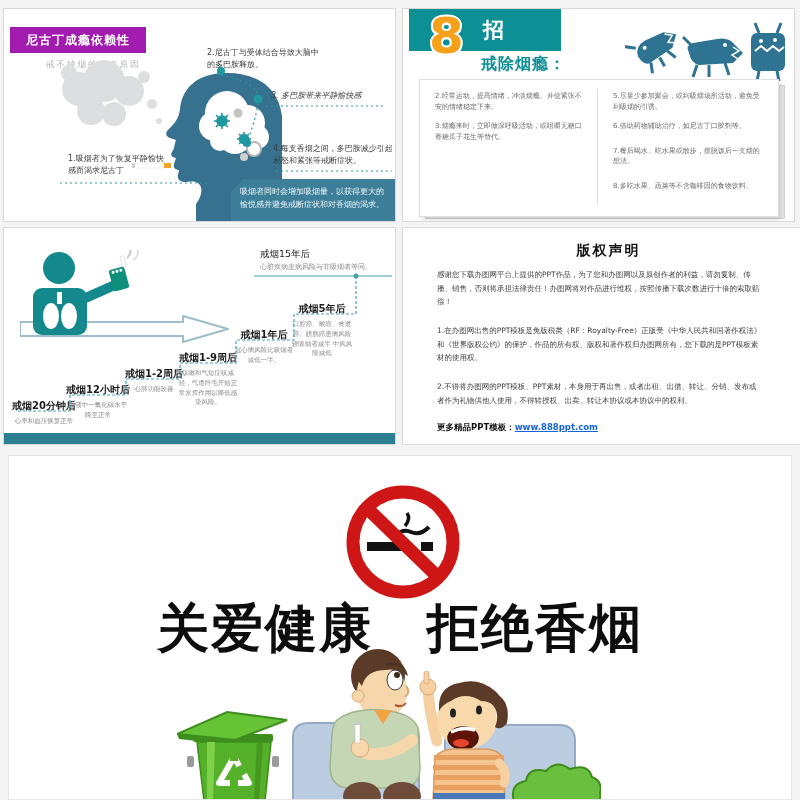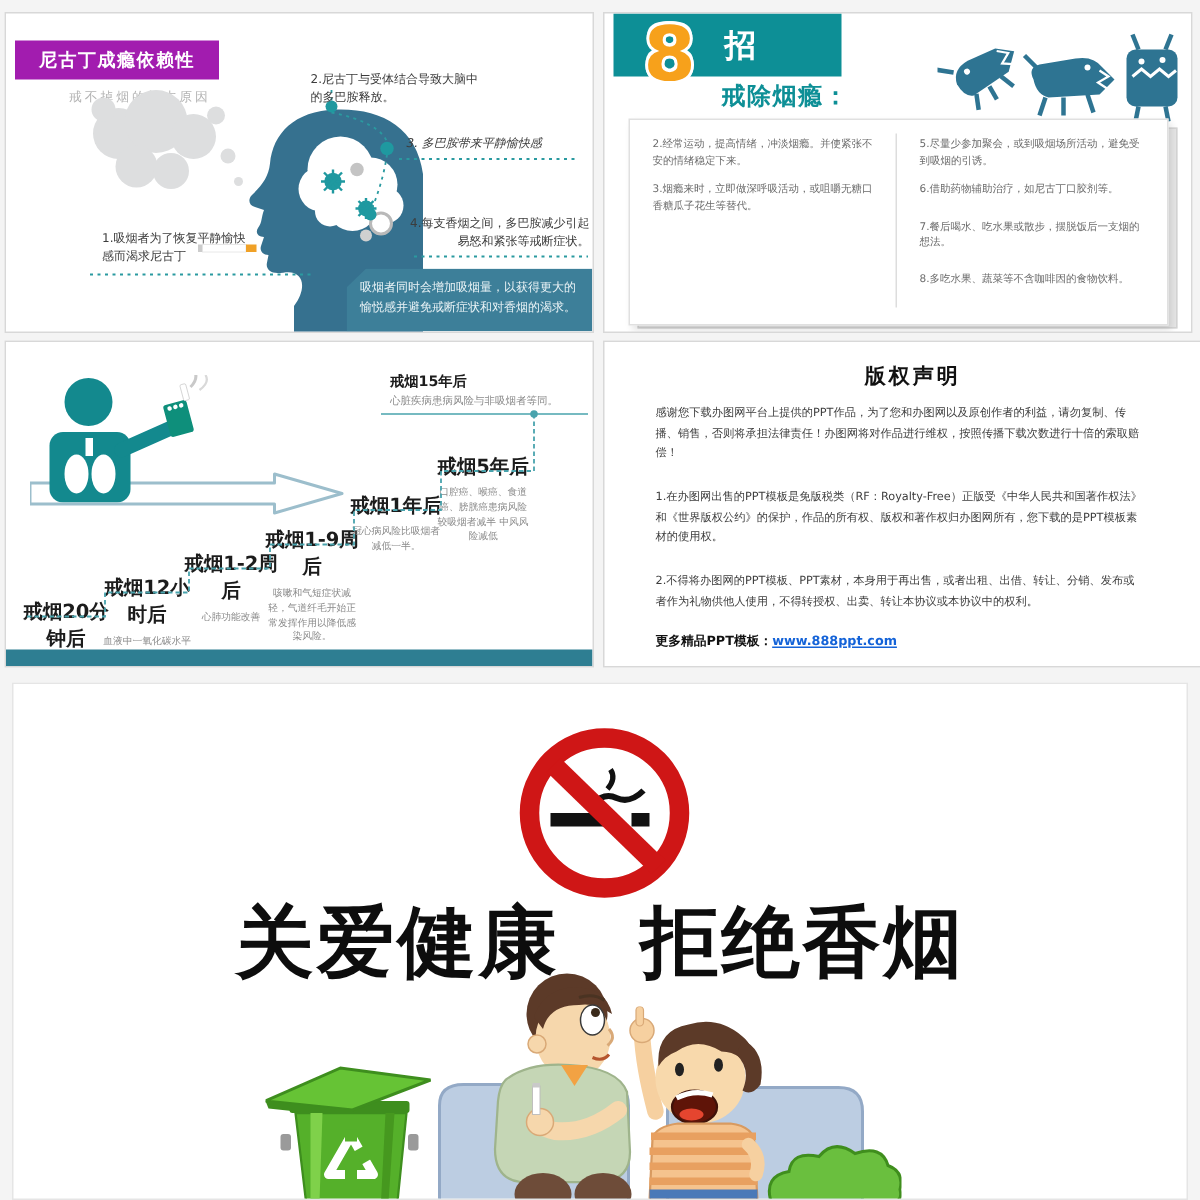--- a/index.html
+++ b/index.html
@@ -33,23 +33,23 @@
     box-shadow:2px 3px 5px rgba(0,0,0,.12);}
   .s2-divider{left:194px;top:80px;height:116px;border-left:1px solid #ddd;width:0;}
   .q-col{position:absolute;top:82px;width:152px;font-size:7px;color:#6b6b6b;line-height:1.5;}
   #qcol1{left:32px;} #qcol2{left:210px;}
   .q-item{margin-bottom:9px;}
 
   
   #s3{left:3px;top:227px;width:393px;height:218px;}
   .s3-title{left:88px;top:72px;font-size:17px;font-weight:800;color:#161616;letter-spacing:1px;}
   .ms{position:absolute;width:64px;text-align:center;}
-  .ms b{display:block;font-size:13px;color:#1c1c1c;}
+  .ms b{display:block;font-size:10px;color:#1c1c1c;}
   .ms span{display:block;font-size:6.5px;color:#8a8a8a;line-height:1.5;margin-top:4px;}
-  .ms15-label{left:256px;top:20px;font-size:9.5px;font-weight:bold;color:#1c1c1c;}
+  .ms15-label{left:256px;top:20px;font-size:9.5px;font-weight:normal;color:#1c1c1c;}
   .ms15-desc{left:256px;top:34px;width:140px;font-size:7px;color:#8a8a8a;}
   .s3-bar{left:0px;top:205px;width:391px;height:11px;background:#2E7E92;}
 
   
   #s4{left:402px;top:227px;width:413px;height:218px;}
   .s4-title{left:0;top:14px;width:100%;text-align:center;font-size:14px;font-weight:bold;color:#111;letter-spacing:2px;}
   .s4-p{left:34px;width:326px;font-size:7.5px;color:#3d3d3d;line-height:1.8;}
   #s4p1{top:40px;} #s4p2{top:96px;} #s4p3{top:152px;}
   .s4-more{left:34px;top:194px;font-size:8.5px;color:#111;font-weight:bold;}
   .s4-link{color:#1463D8;text-decoration:underline;font-weight:bold;}
@@ -125,21 +125,21 @@
     </g>
     <g fill="#1F99A0">
       <circle cx="217" cy="62" r="4"></circle>
         <circle cx="254" cy="90" r="4.5"></circle>
         <circle cx="243" cy="134" r="4"></circle>
     </g>
   </svg>
 
   <div class="abs s1-note" style="left:203px;top:38px;width:116px;">2.尼古丁与受体结合导致大脑中的多巴胺释放。</div>
   <div class="abs s1-note" style="left:267px;top:81px;width:122px;font-style:italic;">3. 多巴胺带来平静愉快感</div>
-  <div class="abs s1-note" style="left:269px;top:134px;width:120px;text-align:right;">4.每支香烟之间，多巴胺减少引起易怒和紧张等戒断症状。</div>
+  <div class="abs s1-note" style="left:269px;top:134px;width:120px;">4.每支香烟之间，多巴胺减少引起易怒和紧张等戒断症状。</div>
   <div class="abs s1-note" style="left:64px;top:144px;width:100px;">1.吸烟者为了恢复平静愉快感而渴求尼古丁</div>
 
   <div class="abs s1-footer">吸烟者同时会增加吸烟量，以获得更大的愉悦感并避免戒断症状和对香烟的渴求。</div>
 </div>
 
 <div class="slide" id="s2">
   <div class="abs s2-banner"></div>
   <div class="abs s2-num">8</div>
   <div class="abs s2-zhao">招</div>
   <div class="abs s2-sub">戒除烟瘾：</div>

